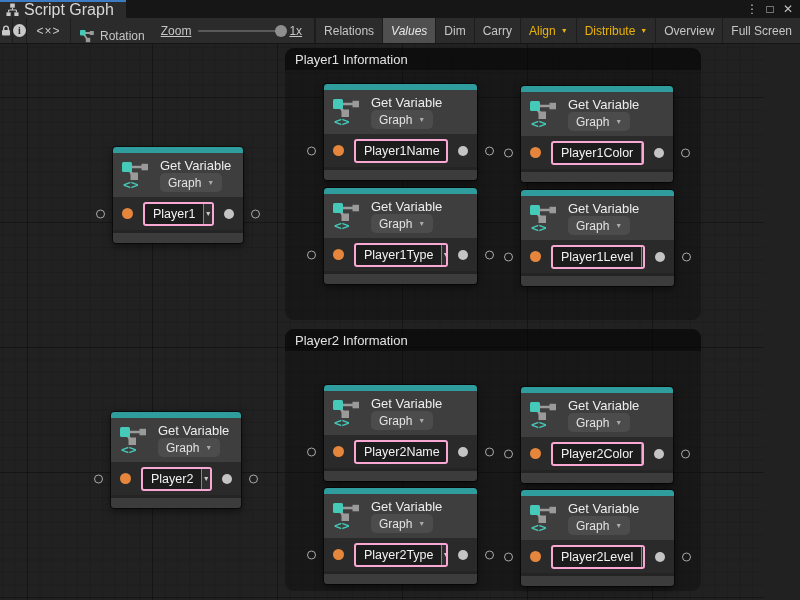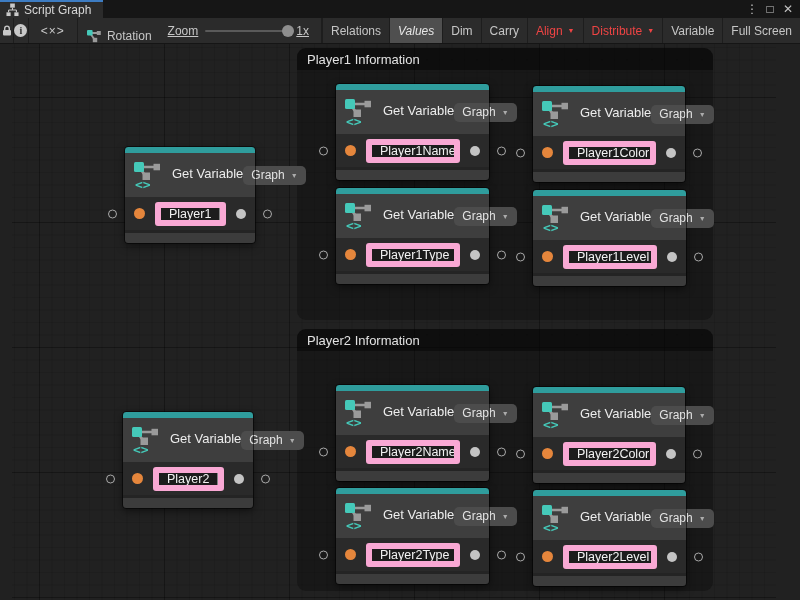--- a/index.html
+++ b/index.html
@@ -4,21 +4,21 @@
 <style>
   * { margin:0; padding:0; box-sizing:border-box; }
   html,body { width:800px; height:600px; overflow:hidden; background:#111;
               font-family:"Liberation Sans", sans-serif; }
   .window { position:relative; width:800px; height:600px; background:#212121; }
 
   
   .tabbar { height:18px; background:#161616; display:flex; align-items:stretch; }
   .tab { display:flex; align-items:center; gap:5px; padding:0 12px 0 6px;
          background:#2B2B2B; border-top:2px solid var(--tabblue,#3D7CC2);
-         font-size:12px; color:#D8D8D8; white-space:nowrap; }
+         font-size:16px; color:#D8D8D8; white-space:nowrap; }
   .winctl { margin-left:auto; display:flex; align-items:center; padding-right:3px; }
   .winctl span { width:18px; text-align:center; color:#C2C2C2; font-size:12px;
                  line-height:18px; cursor:default; }
 
   
   .toolbar { height:26px; background:#2B2B2B; display:flex; align-items:stretch;
              border-bottom:1px solid #151515; font-size:12px; color:#C6C6C6; }
   .tseg { display:flex; align-items:center; padding:0 8px; border-right:1px solid #1D1D1D; }
   .icon-btn { width:26px; justify-content:center; padding:0; }
   .anglex { width:78px; justify-content:center; letter-spacing:1px; color:#C9C9C9; }
@@ -27,25 +27,25 @@
                  display:flex; align-items:center; justify-content:center; }
   .rot { gap:6px; border-right:none;align-items:flex-end; }
   .zoomseg { gap:7px; border-right:1px solid #1D1D1D; padding-right:12px;text-decoration:underline; }
   .ztrack { position:relative; width:84px; height:2px; background:#5A5A5A; border-radius:1px; }
   .zhandle { position:absolute; right:-5px; top:-5px; width:12px; height:12px;
              border-radius:50%; background:#8E8E8E; }
   .tbar-right { margin-left:auto; display:flex; align-items:stretch; }
   .tbtn { display:flex; align-items:center; gap:5px; padding:0 8px;
           border-left:1px solid #1D1D1D; color:#C6C6C6; white-space:nowrap; }
   .tbtn.active { background:#4F4F4F; color:#E6E6E6;font-style:italic; }
-  .tbtn.disabled { color:#ef4444; }
+  .tbtn.disabled { color:#eab308; }
   .tbtn-arrow { font-size:7px; color:inherit; }
 
   
-  .canvas { position:absolute; left:12px; top:44px; width:764px; height:556px;
+  .canvas { position:absolute; left:0; top:44px; width:764px; height:556px;
             overflow:hidden; background-color:#212121;
             background-image:
               linear-gradient(rgba(0,0,0,.28) 1px, transparent 1px),
               linear-gradient(90deg, rgba(0,0,0,.28) 1px, transparent 1px),
               linear-gradient(rgba(0,0,0,.10) 1px, transparent 1px),
               linear-gradient(90deg, rgba(0,0,0,.10) 1px, transparent 1px);
             background-size:125px 125px, 125px 125px, 12.5px 12.5px, 12.5px 12.5px;
             background-position:27px 53px, 27px 53px, 2px 3px, 2px 3px; }
 
   
@@ -53,30 +53,30 @@
   .group-header { height:22px; background:rgba(5,5,5,.48); border-radius:9px 9px 0 0;
                   display:flex; align-items:center; padding:0 10px; }
   .group-title { font-size:13px; color:#E2E2E2; }
 
   
   .node { position:absolute; border-radius:3px; background:#3E3E3E;
           box-shadow:0 3px 9px rgba(0,0,0,.5); outline:1px solid rgba(0,0,0,.55); }
   .node-accent { height:6px; background:var(--teal,#2F9D9D); border-radius:3px 3px 0 0; }
   .node-header { height:44px; display:flex; align-items:center; padding:0 8px; }
   .node-icon { width:30px; height:30px; margin-right:9px; flex:none; }
-  .node-titles { display:flex; align-items:flex-start; gap:0; }
+  .node-titles { display:flex; flex-direction:column; align-items:flex-start; gap:0; }
   .node-title { font-size:13px; color:#EDEDED; white-space:nowrap; }
   .gdrop { display:inline-flex; align-items:center; background:#4C4C4C; border:none;
            border-radius:5px; height:19px; padding:0 8px; color:#E3E3E3; font-size:12px;
            font-family:inherit; cursor:default; }
   .gdrop .tbtn-arrow { margin-left:6px; color:#ABABAB; }
   .node-body { height:33px; background:#2A2A2A; display:flex; align-items:center;
                padding:0 9px; position:relative; }
   .vdrop { flex:1; display:flex; align-items:stretch; height:24px; margin:0 10px;
-           background:#1C1C1C; border:6px solid #f9a8d4; border-radius:3px; overflow:hidden; }
+           background:#1C1C1C; border:2px solid #f9a8d4; border-radius:3px; overflow:hidden; }
   .vtext { flex:1; display:flex; align-items:center; padding:0 8px; font-size:12.5px;
            color:#F2F2F2; white-space:nowrap; }
   .varrow { width:19px; border-left:1px solid #848484; background:#2E2E2E;
             display:flex; align-items:center; justify-content:center;
             color:#C9C9C9; font-size:7px; }
   .port-dot { width:11px; height:11px; border-radius:50%; flex:none; }
   .port-dot.orange { background:var(--orange,#E5863C); }
   .port-dot.gray { width:10px; height:10px; background:#C4C4C4; }
   .pcircle { position:absolute; width:9px; height:9px; border:1.5px solid #A9A9A9;
              border-radius:50%; top:50%; transform:translateY(-50%); }
@@ -155,21 +155,21 @@
   </div>
         <div class="tbtn disabled">
     <span class="tbtn-label">Align</span>
     <span class="tbtn-arrow">▼</span>
   </div>
         <div class="tbtn disabled">
     <span class="tbtn-label">Distribute</span>
     <span class="tbtn-arrow">▼</span>
   </div>
         <div class="tbtn normal">
-    <span class="tbtn-label">Variable</span>
+    <span class="tbtn-label">Overview</span>
 
   </div>
         <div class="tbtn normal">
     <span class="tbtn-label">Full Screen</span>
 
   </div>
       </div>
   </div>
 
   <div class="canvas">

